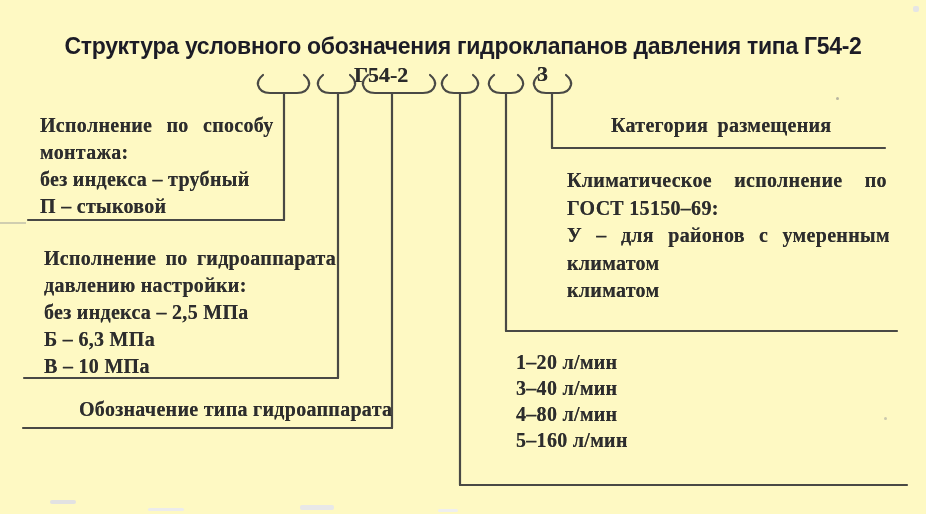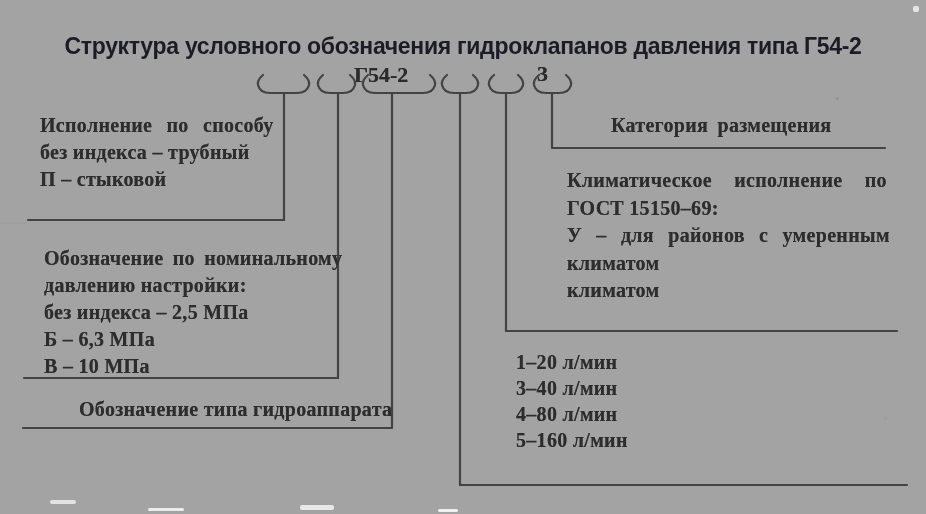--- a/index.html
+++ b/index.html
@@ -4,21 +4,21 @@
 <style>
   html, body {
     margin: 0;
     padding: 0;
     background: #ffffff;
   }
   .page {
     position: relative;
     width: 926px;
     height: 514px;
-    background: #a3a3a3;
+    background: #fef9c3;
     overflow: hidden;
     font-family: "Liberation Serif", "DejaVu Serif", serif;
   }
   .title {
     position: absolute;
     left: 0;
     top: 33px;
     width: 926px;
     margin: 0;
     text-align: center;
@@ -107,26 +107,27 @@
       <path d="M24 378 L338 378"></path>
       <path d="M23 428 L392 428"></path>
       <path d="M552 148 L885 148"></path>
       <path d="M506 331 L897 331"></path>
       <path d="M460 485 L907 485"></path>
     </g>
   </svg>
 
   <div class="block b-mounting">
     <div class="line ws-b">Исполнение по способу</div>
+    <div class="line">монтажа:</div>
     <div class="line">без индекса – трубный</div>
     <div class="line">П – стыковой</div>
   </div>
 
   <div class="block b-pressure">
-    <div class="line ws-a">Обозначение по номинальному</div>
+    <div class="line ws-a">Исполнение по гидроаппарата</div>
     <div class="line">давлению настройки:</div>
     <div class="line">без индекса – 2,5 МПа</div>
     <div class="line">Б – 6,3 МПа</div>
     <div class="line">В – 10 МПа</div>
   </div>
 
   <div class="block b-type">
     <div class="line">Обозначение типа гидроаппарата</div>
   </div>
 

